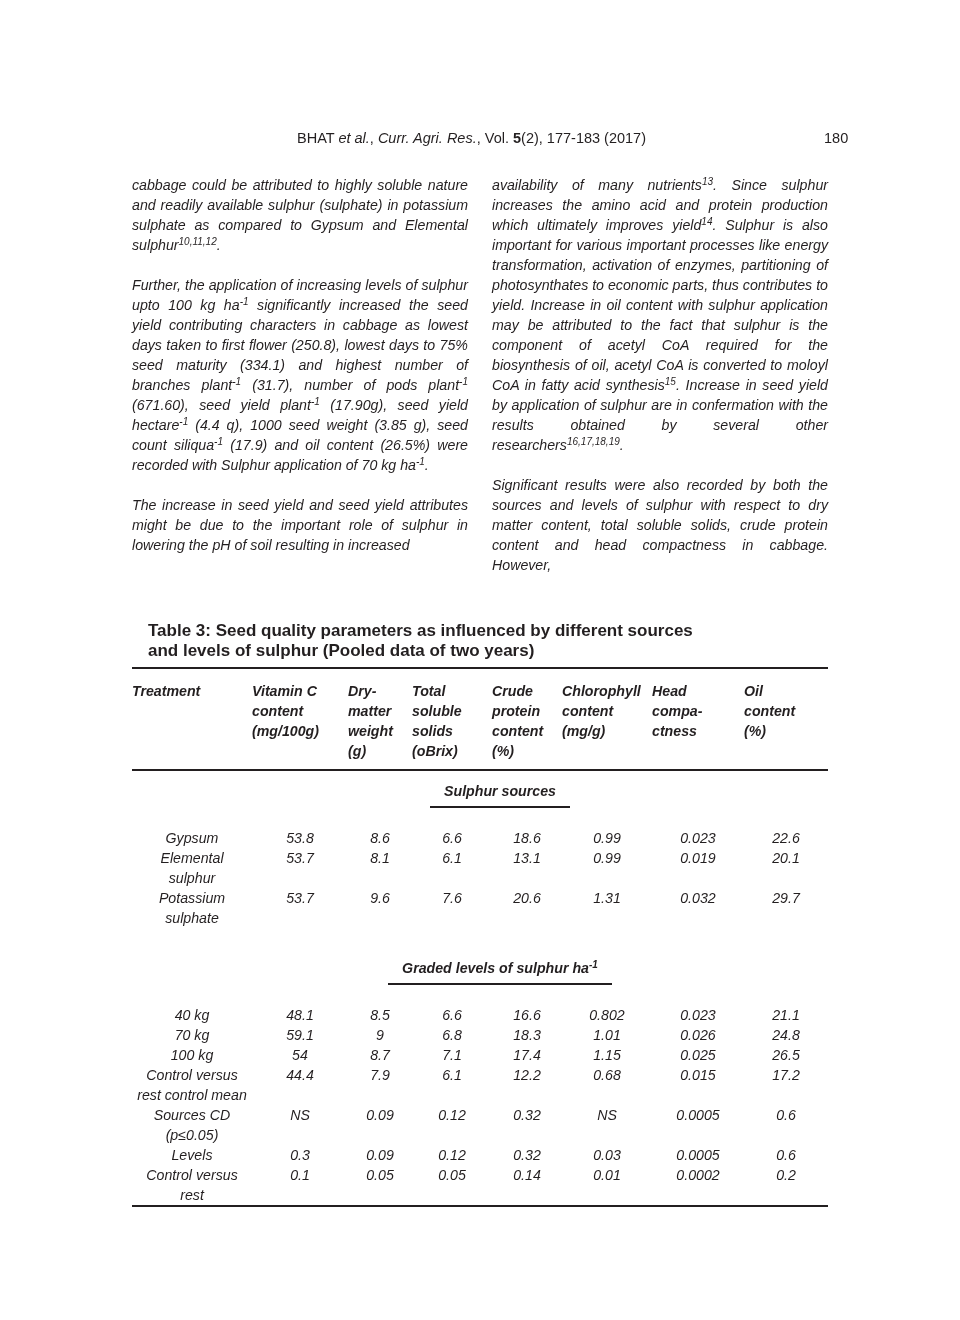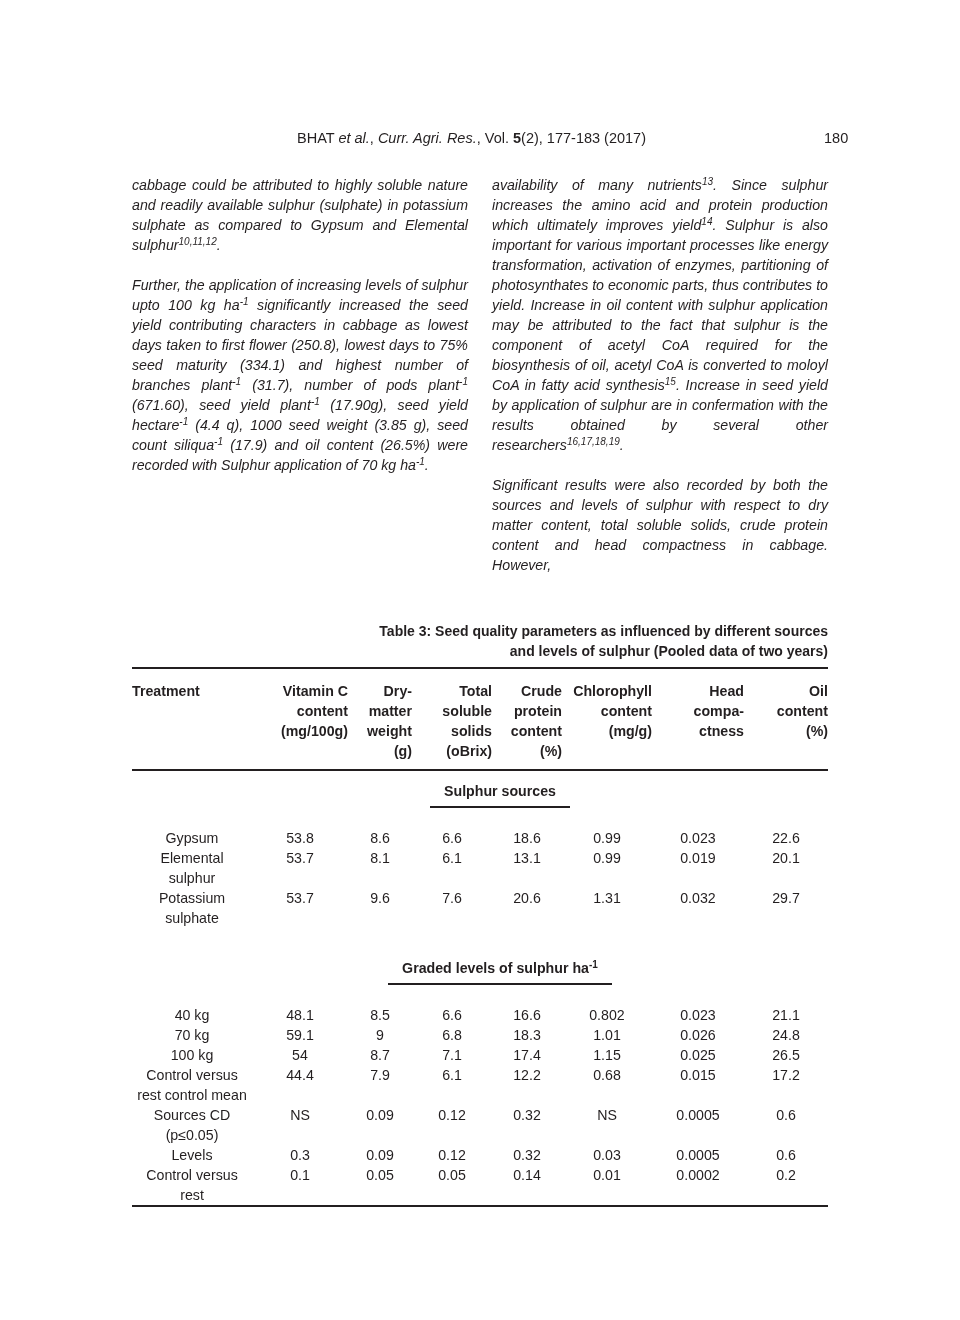--- a/index.html
+++ b/index.html
@@ -5,41 +5,42 @@
   html,body{margin:0;padding:0;background:#fff;}
   body{width:960px;height:1320px;position:relative;font-family:"Liberation Sans",sans-serif;color:#231f20;}
   .header{position:absolute;top:130px;left:0;width:960px;height:20px;font-size:14.5px;}
   .header .running{position:absolute;left:297px;top:0;white-space:nowrap;}
   .header .pageno{position:absolute;left:824px;top:0;}
   .col{position:absolute;top:175px;width:336px;font-size:14.2px;line-height:20px;text-align:justify;font-style:italic;}
   .col.left{left:132px;}
   .col.right{left:492px;}
   .col p{margin:0 0 20px 0;}
   sup{font-size:10px;line-height:0;vertical-align:5px;}
-  .caption{position:absolute;top:621px;left:132px;width:696px;text-align:right;font-weight:bold;font-size:14px;line-height:20px;}
-  table{position:absolute;top:667px;left:132px;width:696px;border-collapse:collapse;font-size:14.2px;line-height:20px;}
-  thead th{font-weight:bold;vertical-align:top;padding:12px 0 8px 0;border-top:2px solid #231f20;border-bottom:2px solid #231f20;text-align:right;}
+  .caption{position:absolute;top:621px;left:148px;width:696px;text-align:left;font-weight:bold;font-size:17px;line-height:20px;}
+  table{position:absolute;top:667px;left:132px;width:696px;border-collapse:collapse;font-size:14.2px;line-height:20px;font-style:italic;}
+  thead th{font-weight:bold;vertical-align:top;padding:12px 0 8px 0;border-top:2px solid #231f20;border-bottom:2px solid #231f20;text-align:left;}
   thead th.treat{text-align:left;}
   td{padding:0;vertical-align:top;text-align:center;}
   td.treat{text-align:center;}
   .section td{padding:10px 0 20px 0;margin-top:16px;}
   .section .sec-label{display:inline-block;font-weight:bold;padding:0 14px 5px 14px;border-bottom:2px solid #231f20;}
   tr.last td{border-bottom:2px solid #231f20;}
 </style>
 </head>
 <body>
 
 <div class="header">
   <span class="running"><span>BHAT</span> <i>et al.</i>, <i>Curr. Agri. Res.</i>, <span>Vol.</span> <b>5</b><span>(2), 177-183 (2017)</span></span>
   <span class="pageno">180</span>
 </div>
 
 <div class="col left">
   <p><span>cabbage could be attributed to highly soluble nature and readily available sulphur (sulphate) in potassium sulphate as compared to Gypsum and Elemental sulphur</span><sup>10,11,12</sup><span>.</span></p>
   <p><span>Further, the application of increasing levels of sulphur upto 100 kg ha</span><sup>-1</sup><span> significantly increased the seed yield contributing characters in cabbage as lowest days taken to first flower (250.8), lowest days to 75% seed maturity (334.1) and highest  number of branches plant</span><sup>-1</sup><span> (31.7), number of pods  plant</span><sup>-1</sup><span> (671.60), seed yield plant</span><sup>-1</sup><span> (17.90g), seed yield hectare</span><sup>-1</sup><span> (4.4 q), 1000 seed weight (3.85 g), seed count  siliqua</span><sup>-1</sup><span> (17.9) and oil content (26.5%) were recorded with Sulphur application of 70 kg ha</span><sup>-1</sup><span>.</span></p>
+  <p>The increase in seed yield and seed yield attributes might be due to the important role of sulphur in lowering the pH of soil resulting in increased</p>
 </div>
 
 <div class="col right">
   <p><span>availability of many nutrients</span><sup>13</sup><span>. Since sulphur increases the amino acid and protein production which ultimately improves yield</span><sup>14</sup><span>. Sulphur is also important for various important processes like energy transformation, activation of enzymes, partitioning of photosynthates to economic parts, thus contributes to yield. Increase in oil content with sulphur application may be attributed to the fact that sulphur is the component of acetyl CoA required for the biosynthesis of oil, acetyl CoA is converted to moloyl CoA in fatty acid synthesis</span><sup>15</sup><span>. Increase in seed yield by application of sulphur are in confermation with the results obtained by several other researchers</span><sup>16,17,18,19</sup><span>.</span></p>
   <p>Significant results were also recorded by both the sources and levels of sulphur with respect to dry matter content, total soluble solids, crude protein content and head compactness in cabbage. However,</p>
 </div>
 
 <div class="caption">
   <div>Table 3: Seed quality parameters as influenced by different sources</div>
   <div>and levels of sulphur (Pooled data of two years)</div>

